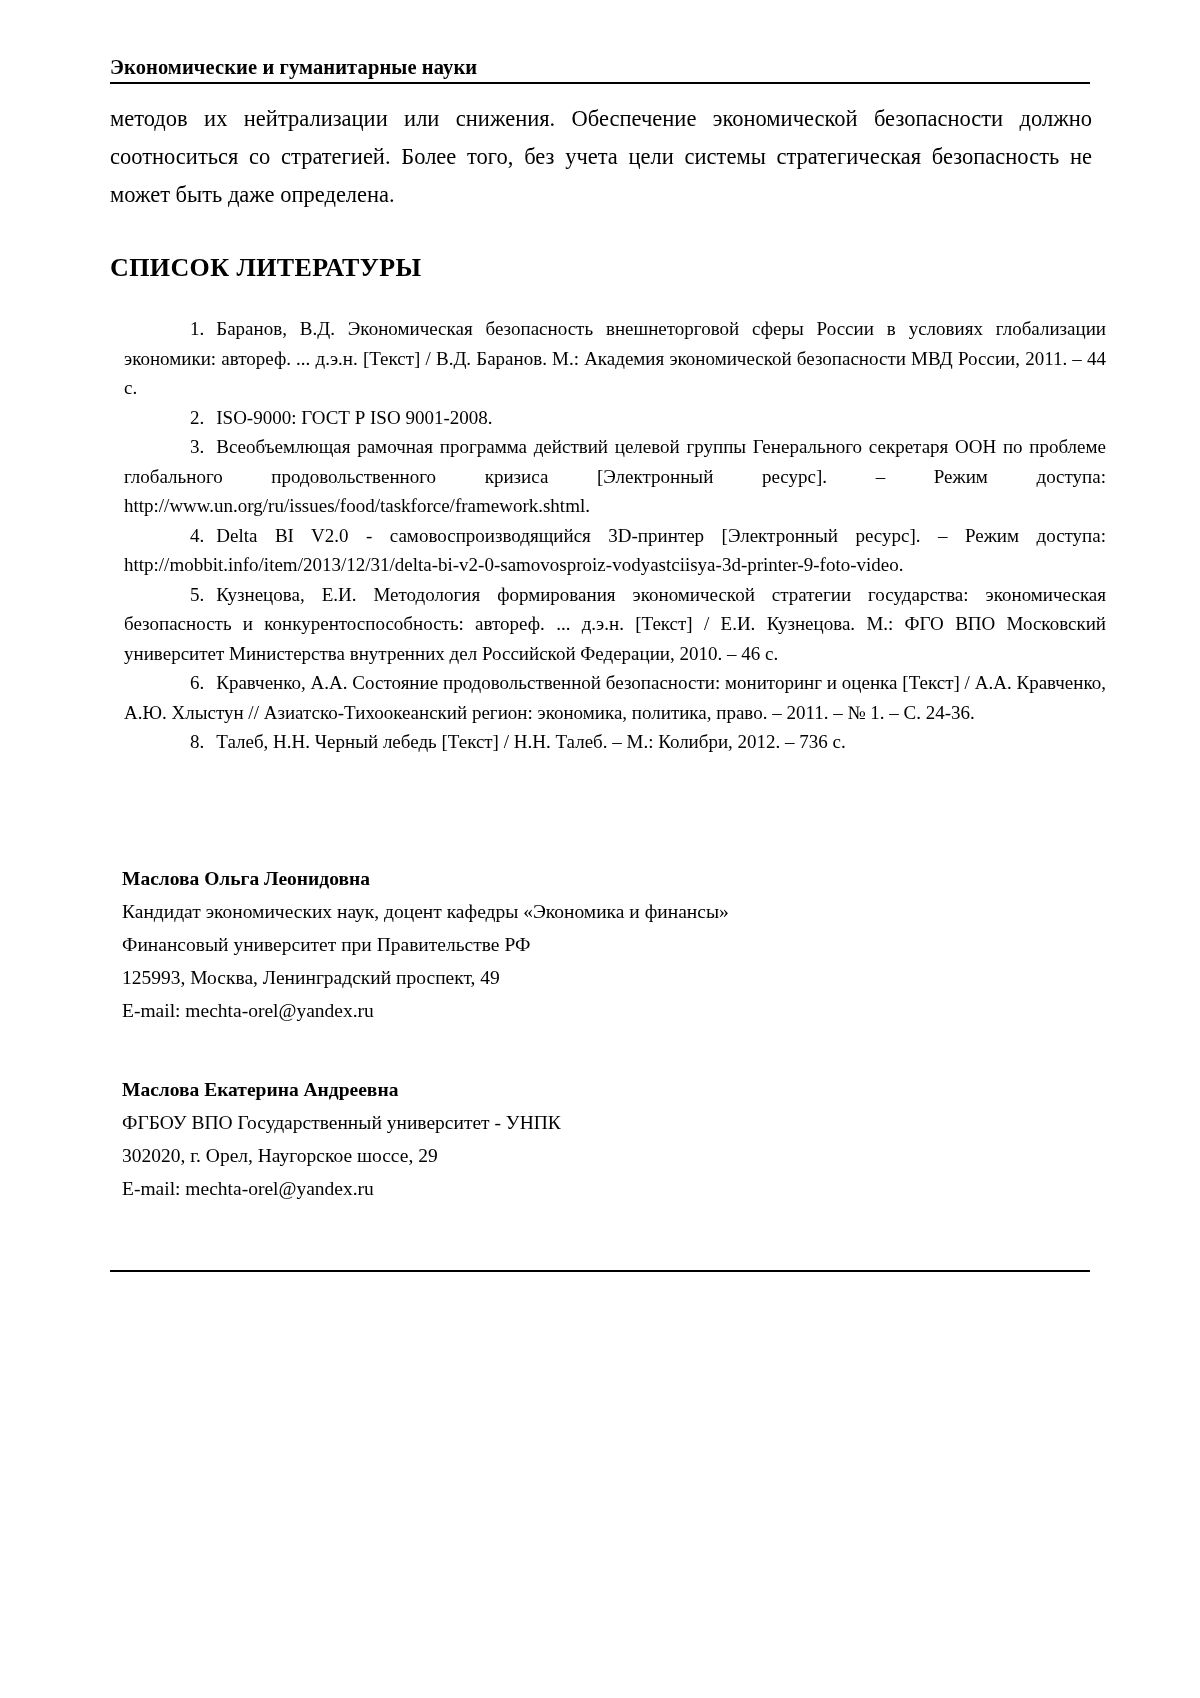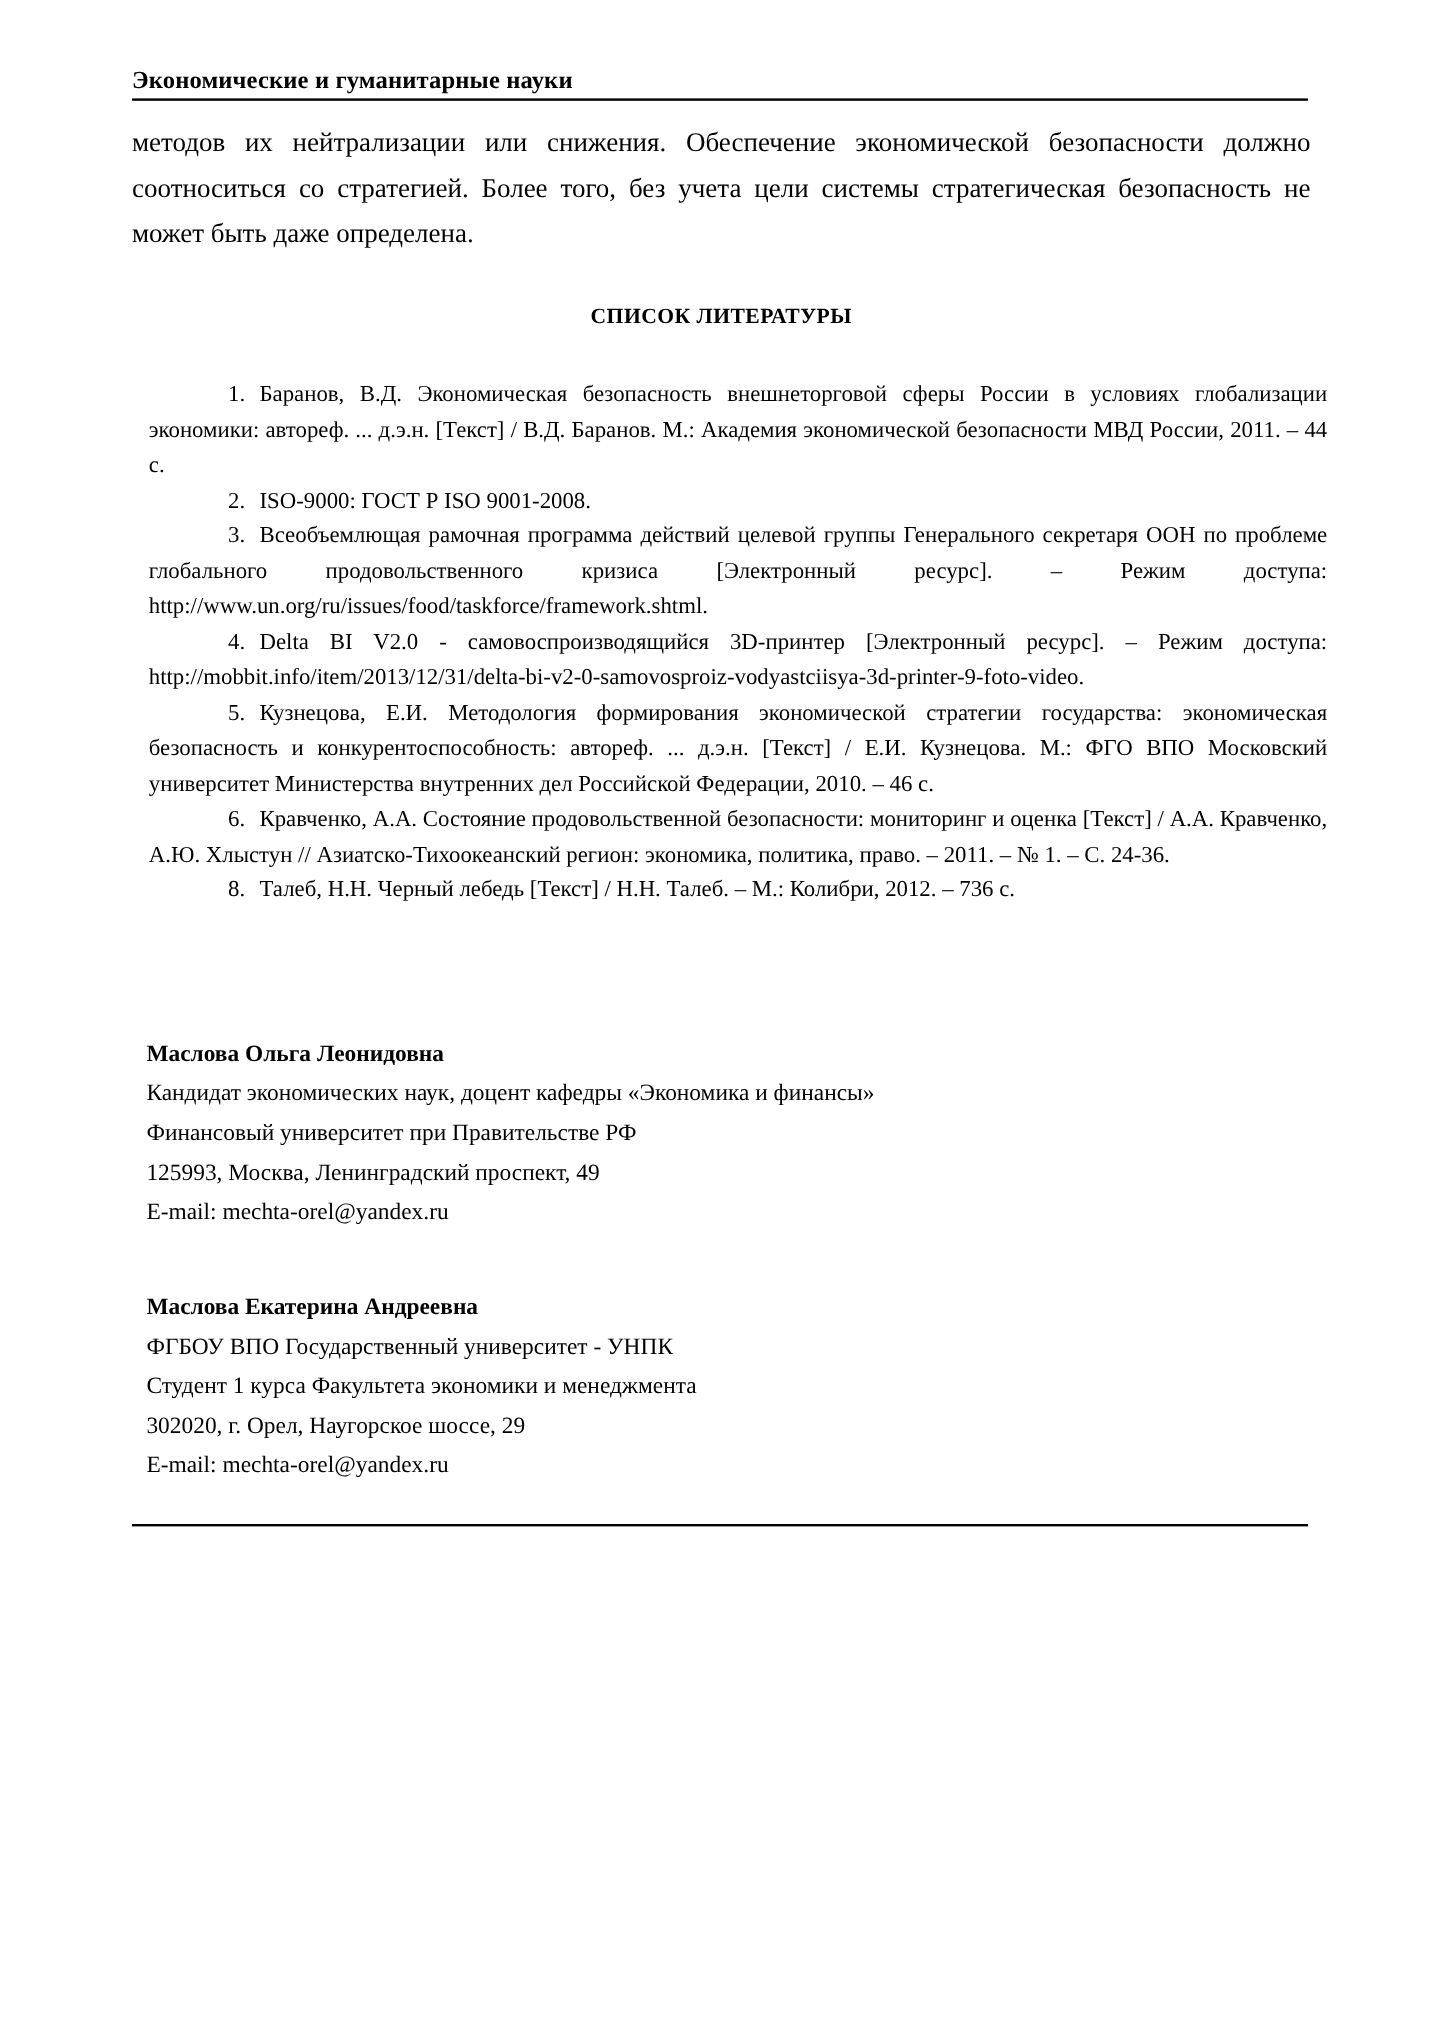--- a/index.html
+++ b/index.html
@@ -50,23 +50,22 @@
     text-align: justify;
     text-justify: inter-word;
     font-family: Liberation Serif, serif;
   }
 
   .refs-heading {
     position: absolute;
     left: 110px;
     top: 253px;
     width: 982px;
-    text-align: center;
     font-weight: bold;
-    font-size: 18px;
+    font-size: 26px;
     letter-spacing: 0.4px;
   }
 
   .refs {
     position: absolute;
     left: 110px;
     top: 314px;
     width: 982px;
     font-size: 19px;
     line-height: 29.5px;
@@ -174,21 +173,20 @@
     <div class="author-block">
       <div class="author-name author-line">Маслова Ольга Леонидовна</div>
       <div class="author-line">Кандидат экономических наук, доцент кафедры «Экономика и финансы»</div>
       <div class="author-line">Финансовый университет при Правительстве РФ</div>
       <div class="author-line">125993, Москва, Ленинградский проспект, 49</div>
       <div class="author-line">E-mail: mechta-orel@yandex.ru</div>
     </div>
     <div class="author-block">
       <div class="author-name author-line">Маслова Екатерина Андреевна</div>
       <div class="author-line">ФГБОУ ВПО Государственный университет - УНПК</div>
-      <div class="author-line">Студент 1 курса Факультета экономики и менеджмента</div>
       <div class="author-line">302020, г. Орел, Наугорское шоссе, 29</div>
       <div class="author-line">E-mail: mechta-orel@yandex.ru</div>
     </div>
   </div>
 
   <div class="footer"></div>
 
 
 </div>
 

